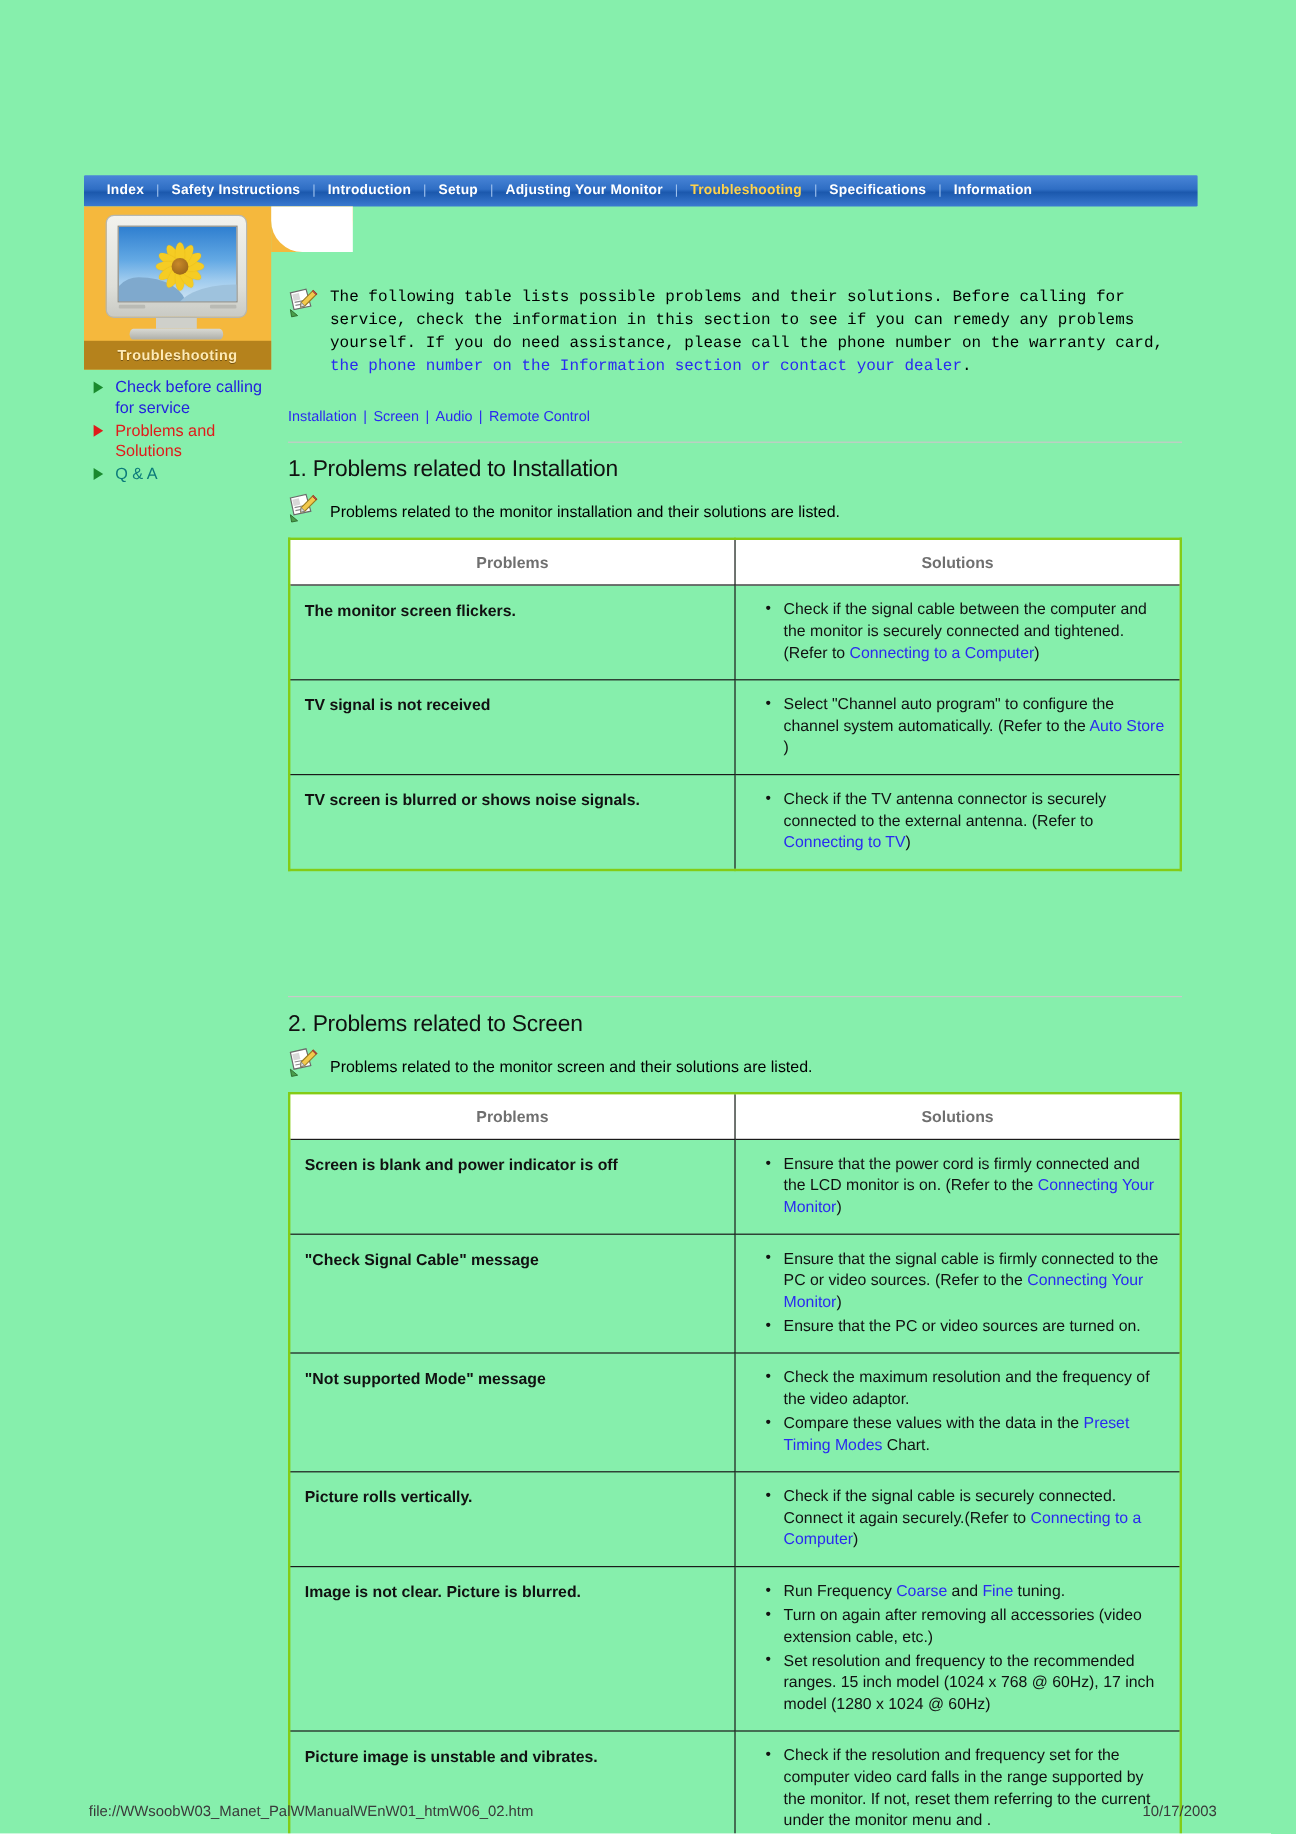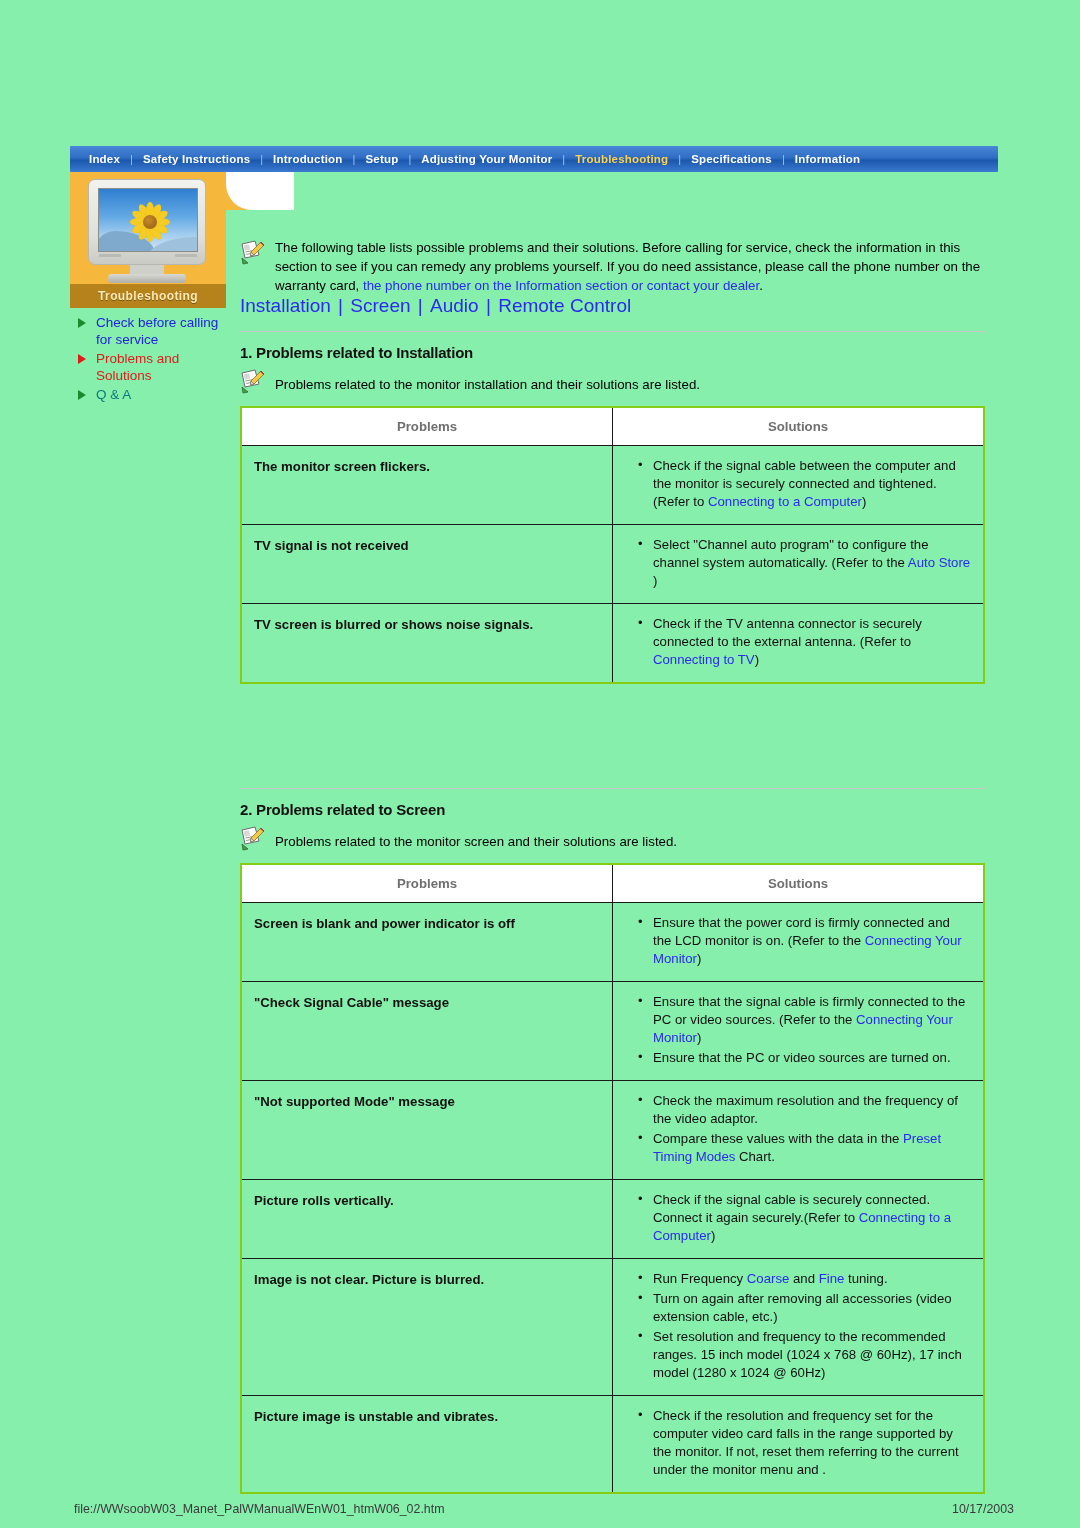--- a/index.html
+++ b/index.html
@@ -191,51 +191,53 @@
   
   .content {
     position: absolute;
     left: 240px; top: 238px;
     width: 745px;
   }
   .note-row {
     display: flex;
     align-items: flex-start;
     gap: 9px;
+    font-family: Liberation Mono, monospace;
   }
   .note-icon {
     flex: 0 0 auto;
     width: 26px; height: 26px;
     margin-top: 1px;
   }
   .note-text {
     font-size: 13.3px;
     line-height: 19px;
     color: #000000;
   }
   a.ilink, .ilink {
     color: #2a2af0;
     text-decoration: none;
     cursor: pointer;
   }
   .crosslinks {
-    font-size: 19px;
+    margin-top: 26px;
+    font-size: 12px;
     color: #2a2af0;
   }
   .crosslinks .bar { color: #2a2af0; padding: 0 2px; }
   .hr {
     margin-top: 14px;
     border: 0;
     border-top: 1px solid #c9c9c9;
     height: 1px;
   }
   h2.sec-title {
     margin: 12px 0 6px 0;
-    font-size: 15px;
-    font-weight: bold;
+    font-size: 19px;
+    font-weight: normal;
     color: #111111;
     letter-spacing: -0.2px;
   }
   .sec-note {
     display: flex;
     align-items: flex-end;
     gap: 9px;
     margin-bottom: 12px;
   }
   .sec-note .note-text { font-size: 13.3px; }

